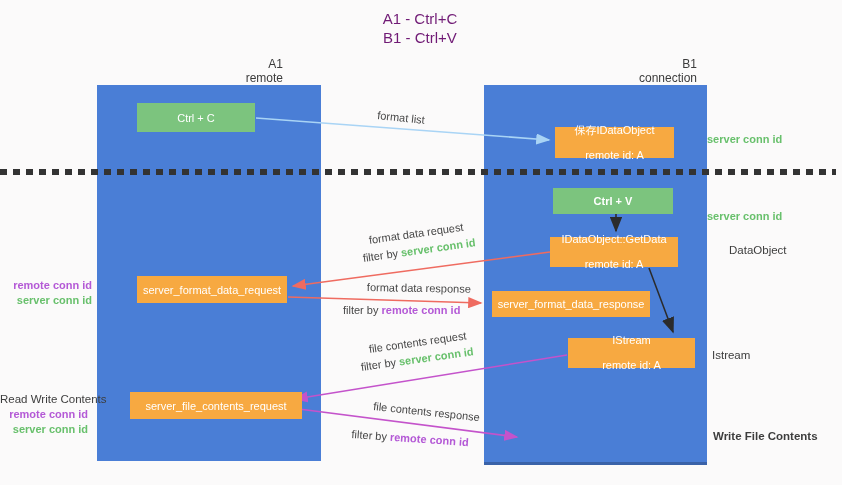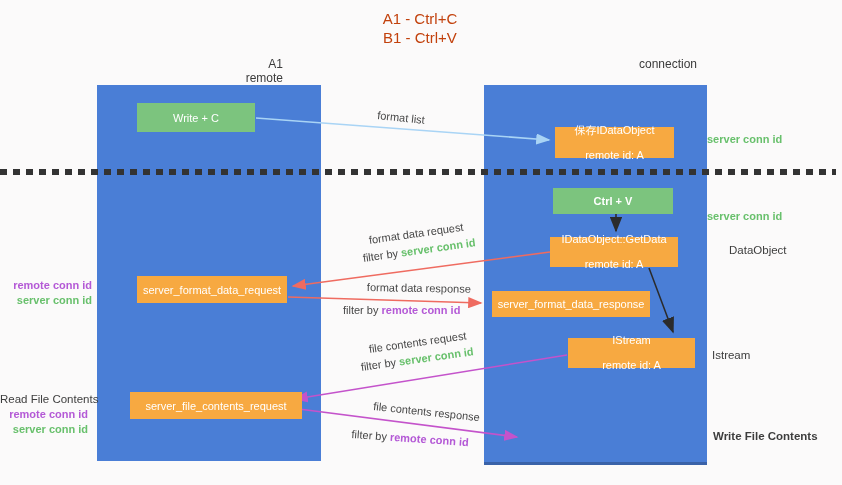--- a/index.html
+++ b/index.html
@@ -1,20 +1,20 @@
 <!DOCTYPE html>
 <html><head>
 <meta charset="utf-8">
 <style>
   html,body{margin:0;padding:0;}
   body{font-family:"Liberation Sans","DejaVu Sans",sans-serif;background:#fbfafa;}
   #canvas{position:relative;width:842px;height:485px;background:#fbfafa;overflow:hidden;}
   .col{position:absolute;background:#4a7ed6;}
   .col-hdr{position:absolute;text-align:right;font-size:12px;line-height:14px;color:#3b3b3b;}
-  #title{position:absolute;left:300px;top:9px;width:240px;text-align:center;font-size:15px;line-height:19px;color:#c2410c;}
+  #title{position:absolute;left:300px;top:9px;width:240px;text-align:center;font-size:15px;line-height:19px;color:#701a75;}
   .node{position:absolute;display:flex;align-items:center;justify-content:center;color:#ffffff;font-size:11px;text-align:center;}
   .node.orange{background:#f7a941;}
   .node.green{background:#7cc47e;}
   .node.two-line{flex-direction:column;line-height:13px;gap:12px;}
   .dotted{position:absolute;left:0;top:169px;width:836px;height:6px;
           background:repeating-linear-gradient(90deg,#333333 0 7px,transparent 7px 13px);}
   .lbl{position:absolute;font-size:11px;color:#474747;white-space:nowrap;transform-origin:left top;}
   .lbl .green-id{color:#68c06c;font-weight:bold;}
   .lbl .purple-id{color:#b459d6;font-weight:bold;}
   .side{position:absolute;font-size:11.5px;color:#3d3d3d;white-space:nowrap;}
@@ -33,20 +33,21 @@
   <div id="title">
     <div>A1 - Ctrl+C</div>
     <div>B1 - Ctrl+V</div>
   </div>
 
   <div class="col-hdr" style="left:103px;top:57px;width:180px;">
     <div>A1</div>
     <div>remote</div>
   </div>
   <div class="col-hdr" style="left:517px;top:57px;width:180px;">
+    <div>B1</div>
     <div>connection</div>
   </div>
 
   <div class="col" style="left:97px;top:85px;width:224px;height:376px;"></div>
   <div class="col" style="left:484px;top:85px;width:223px;height:377px;border-bottom:3px solid #3a62a8;"></div>
 
   <div class="dotted"></div>
 
   <svg class="arrows" width="842" height="485" viewBox="0 0 842 485">
     <defs>
@@ -66,21 +67,21 @@
     <line x1="256" y1="118" x2="549" y2="140" stroke="#a9d4f5" stroke-width="1.6" marker-end="url(#m-blue)"></line>
     <line x1="616" y1="208" x2="616" y2="231" stroke="#2b2b2b" stroke-width="1.6" marker-end="url(#m-black)"></line>
     <line x1="649" y1="268" x2="673" y2="332" stroke="#2b2b2b" stroke-width="1.6" marker-end="url(#m-black)"></line>
     <line x1="550" y1="252" x2="293" y2="286" stroke="#ef6b60" stroke-width="1.6" marker-end="url(#m-red)"></line>
     <line x1="288" y1="297" x2="481" y2="303" stroke="#ef6b60" stroke-width="1.6" marker-end="url(#m-red)"></line>
     <line x1="567" y1="355" x2="295" y2="399" stroke="#c453cb" stroke-width="1.6" marker-end="url(#m-magenta)"></line>
     <line x1="291" y1="408" x2="517" y2="437" stroke="#c453cb" stroke-width="1.6" marker-end="url(#m-magenta)"></line>
   </svg>
 
   <div class="node green" style="left:137px;top:103px;width:118px;height:29px;">
-    <span>Write + C</span>
+    <span>Ctrl + C</span>
   </div>
 
   <div class="node orange two-line" style="left:555px;top:127px;width:119px;height:31px;">
     <span>保存IDataObject</span>
     <span>remote id: A</span>
   </div>
 
   <div class="node green" style="left:553px;top:188px;width:120px;height:26px;font-weight:bold;">
     <span>Ctrl + V</span>
   </div>
@@ -138,18 +139,18 @@
   <div class="conn-green" style="left:707px;top:210px;">server conn id</div>
   <div class="side" style="left:713px;top:244px;margin-left:16px;">DataObject</div>
   <div class="side" style="left:712px;top:349px;">Istream</div>
   <div class="side" style="left:713px;top:430px;font-weight:bold;">Write File Contents</div>
 
   <div class="left-stack" style="left:0;top:278px;width:92px;">
     <div class="purple-id">remote conn id</div>
     <div class="green-id">server conn id</div>
   </div>
   <div class="left-stack" style="left:0;top:392px;width:88px;">
-    <div class="dark">Read File Contents</div>
+    <div class="dark">Read Write Contents</div>
     <div class="purple-id">remote conn id</div>
     <div class="green-id">server conn id</div>
   </div>
 
 </div>
 
 </body></html>

